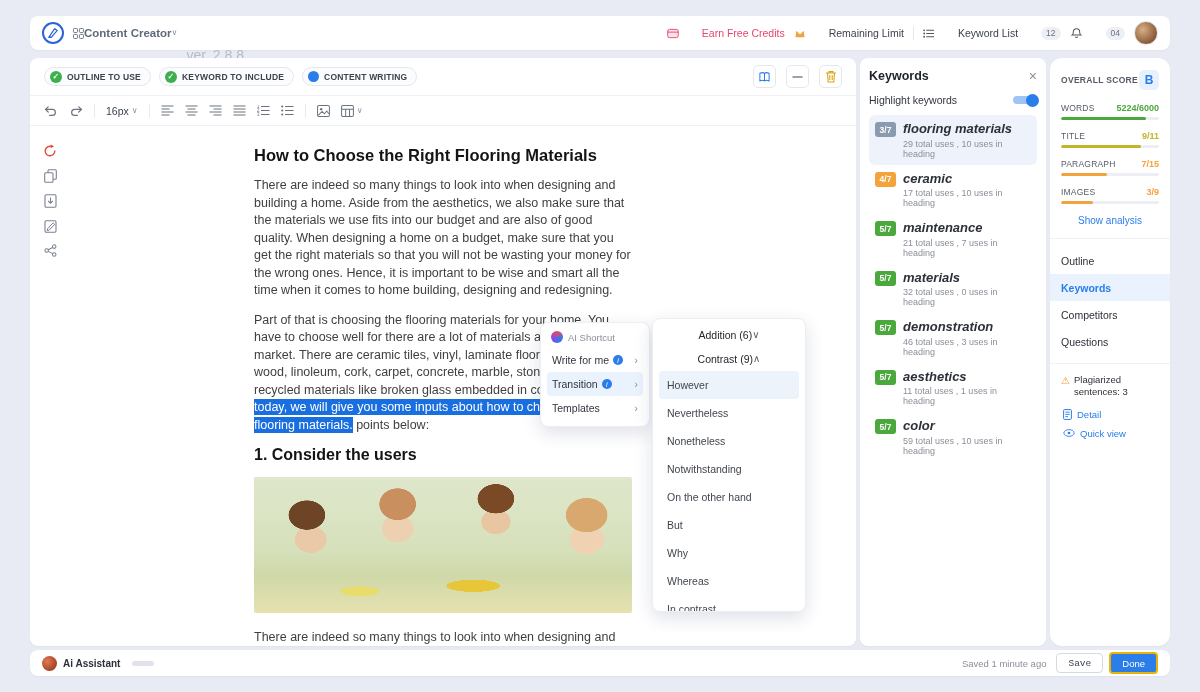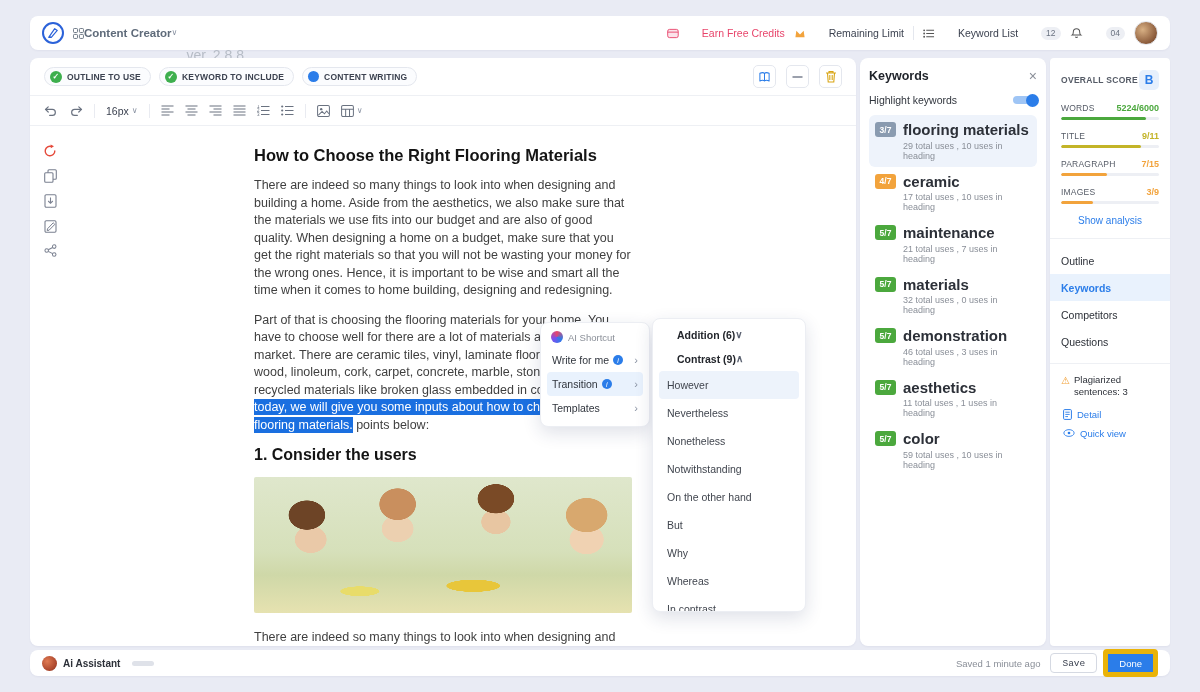--- a/index.html
+++ b/index.html
@@ -65,43 +65,43 @@
   .ctx-menu { position:absolute; left:540px; top:322px; width:110px; background:#fff; border:1px solid #eceef3; border-radius:8px; box-shadow:0 6px 18px rgba(30,40,90,.14); padding:6px; z-index:30; }
   .ctx-header { display:flex; align-items:center; gap:5px; padding:2px 4px 5px; font-size:9.5px; color:#8a8f98; }
   .ai-chip { width:12px; height:12px; border-radius:50%; background:conic-gradient(#e8456b,#2b7de9,#7a4ff0,#e8456b); }
   .ctx-item { display:flex; align-items:center; gap:4px; height:24px; padding:0 5px; border-radius:4px; font-size:10.5px; color:#30353d; cursor:pointer; }
   .ctx-item.active { background:#e9f2fd; }
   .info-dot { width:10px; height:10px; border-radius:50%; background:#2b7de9; color:#fff; font-size:7px; font-style:italic; display:flex; align-items:center; justify-content:center; }
   .ctx-item .chev { margin-left:auto; font-size:11px; color:#8a93a3; }
 
   
   .sub-menu { position:absolute; left:652px; top:318px; width:154px; height:294px; background:#fff; border:1px solid #eceef3; border-radius:8px; box-shadow:0 6px 18px rgba(30,40,90,.14); padding:4px 0; z-index:30; overflow:hidden; }
-  .sub-group { display:flex; align-items:center; justify-content:flex-start; height:24px; padding:0 24px; font-size:10.5px; font-weight:bold; color:#23262c; cursor:pointer; }
+  .sub-group { display:flex; align-items:center; justify-content:center; height:24px; padding:0 24px; font-size:10.5px; font-weight:normal; color:#23262c; cursor:pointer; }
   .sub-group .chev { font-size:10px; color:#5a6170; }
   .sub-item { display:flex; align-items:center; height:24.2px; margin:0 6px; padding:14px 8px; border-radius:4px; font-size:10.5px; color:#40454e; cursor:pointer; }
   .sub-item.active { background:#edf3fb; }
 
   
   .kw-panel { width:186px; background:#fff; border-radius:8px; padding:11px 9px; box-shadow:0 1px 2px rgba(30,40,90,.05); }
   .kw-head { display:flex; align-items:center; }
   .kw-title { font-size:12.5px; font-weight:bold; color:#1f232a; }
   .kw-close { margin-left:auto; font-size:14px; color:#8a8f98; cursor:pointer; line-height:1; }
   .kw-toggle-row { display:flex; align-items:center; margin-top:11px; }
   .kw-toggle-label { font-size:10.5px; color:#30353d; }
   .toggle { position:relative; margin-left:auto; width:24px; height:8px; border-radius:4px; background:#9fc5f5; cursor:pointer; }
   .toggle .knob { position:absolute; right:-2px; top:-2.5px; width:13px; height:13px; border-radius:50%; background:#2b7de9; }
   .kw-list { margin-top:9px; }
   .kw-item { display:flex; gap:7px; padding:6px 6px; border-radius:6px; cursor:pointer; }
   .kw-item.sel { background:#eef3fb; }
   .kw-badge { min-width:21px; height:15px; border-radius:3px; color:#fff; font-size:8.5px; font-weight:bold; display:flex; align-items:center; justify-content:center; margin-top:1px; }
-  .kw-name { font-size:15px; font-weight:bold; color:#2c3038; }
+  .kw-name { font-size:13px; font-weight:bold; color:#2c3038;font-style:italic; }
   .kw-stats { font-size:9px; color:#8a8f98; margin-top:2.5px; }
 
   
-  .score-panel { width:120px; background:#fff; border-radius:4px; padding:12px 0; box-shadow:0 1px 2px rgba(30,40,90,.05); font-size:10px; }
+  .score-panel { width:120px; background:#fff; border-radius:12px; padding:12px 0; box-shadow:0 1px 2px rgba(30,40,90,.05); font-size:10px; }
   .sp-pad { padding:0 11px; }
   .sp-overall { display:flex; align-items:center; justify-content:space-between; margin-bottom:13px; }
   .sp-overall .lbl { font-size:8.5px; font-weight:bold; letter-spacing:.3px; color:#555b66; }
   .sp-grade { width:20px; height:20px; background:#e7f0fc; color:#2b7de9; font-weight:bold; font-size:12px; border-radius:5px; display:flex; align-items:center; justify-content:center; }
   .sp-metric { margin-bottom:11px; }
   .sp-mrow { display:flex; align-items:baseline; justify-content:space-between; }
   .sp-mlabel { font-size:8.5px; color:#555b66; letter-spacing:.2px; }
   .sp-mval { font-size:9px; font-weight:bold; }
   .sp-bar { height:3px; background:#edeff4; border-radius:2px; margin-top:4px; overflow:hidden; }
   .sp-bar i { display:block; height:100%; border-radius:2px; }
@@ -114,21 +114,21 @@
   .sp-link { display:flex; align-items:center; gap:5px; padding:4px 13px; font-size:9.5px; color:#2b7de9; cursor:pointer; }
 
   
   .bottombar { height:26px; background:#fff; border-radius:8px; margin-top:4px; display:flex; align-items:center; padding:0 12px; box-shadow:0 1px 2px rgba(30,40,90,.05); }
   .ai-avatar { width:15px; height:15px; border-radius:50%; background:radial-gradient(circle at 35% 35%, #e07a52, #a8432a 70%, #6a2a1a); }
   .ai-label { font-size:10px; font-weight:bold; color:#2c3038; margin-left:6px; }
   .drag-pill { width:22px; height:5px; border-radius:3px; background:#dfe2e9; margin-left:12px; cursor:pointer; }
   .saved { font-size:9.5px; color:#8a8f98; margin-right:10px; }
   .btn { font-family:inherit; font-size:9.5px; border-radius:4px; padding:3.5px 11px; cursor:pointer; }
   .btn-save { background:#fff; border:1px solid #d5d9e2; color:#3c4250;font-family:Liberation Mono, monospace; }
-  .btn-done { background:#2b7de9; border:5px solid #eab308; color:#fff; margin-left:6px; }
+  .btn-done { background:#2b7de9; border:2px solid #eab308; color:#fff; margin-left:6px; }
 </style>
 </head>
 <body>
 
 <div class="page">
 
   <div class="topbar">
     <div class="logo">
       <svg width="12" height="12" viewBox="0 0 14 14">
           <path d="M2 12 L9 2 L12 4 L5 12 Z M2 12 L4.5 11.5" fill="none" stroke="#2b62d9" stroke-width="1.4" stroke-linejoin="round"></path>

